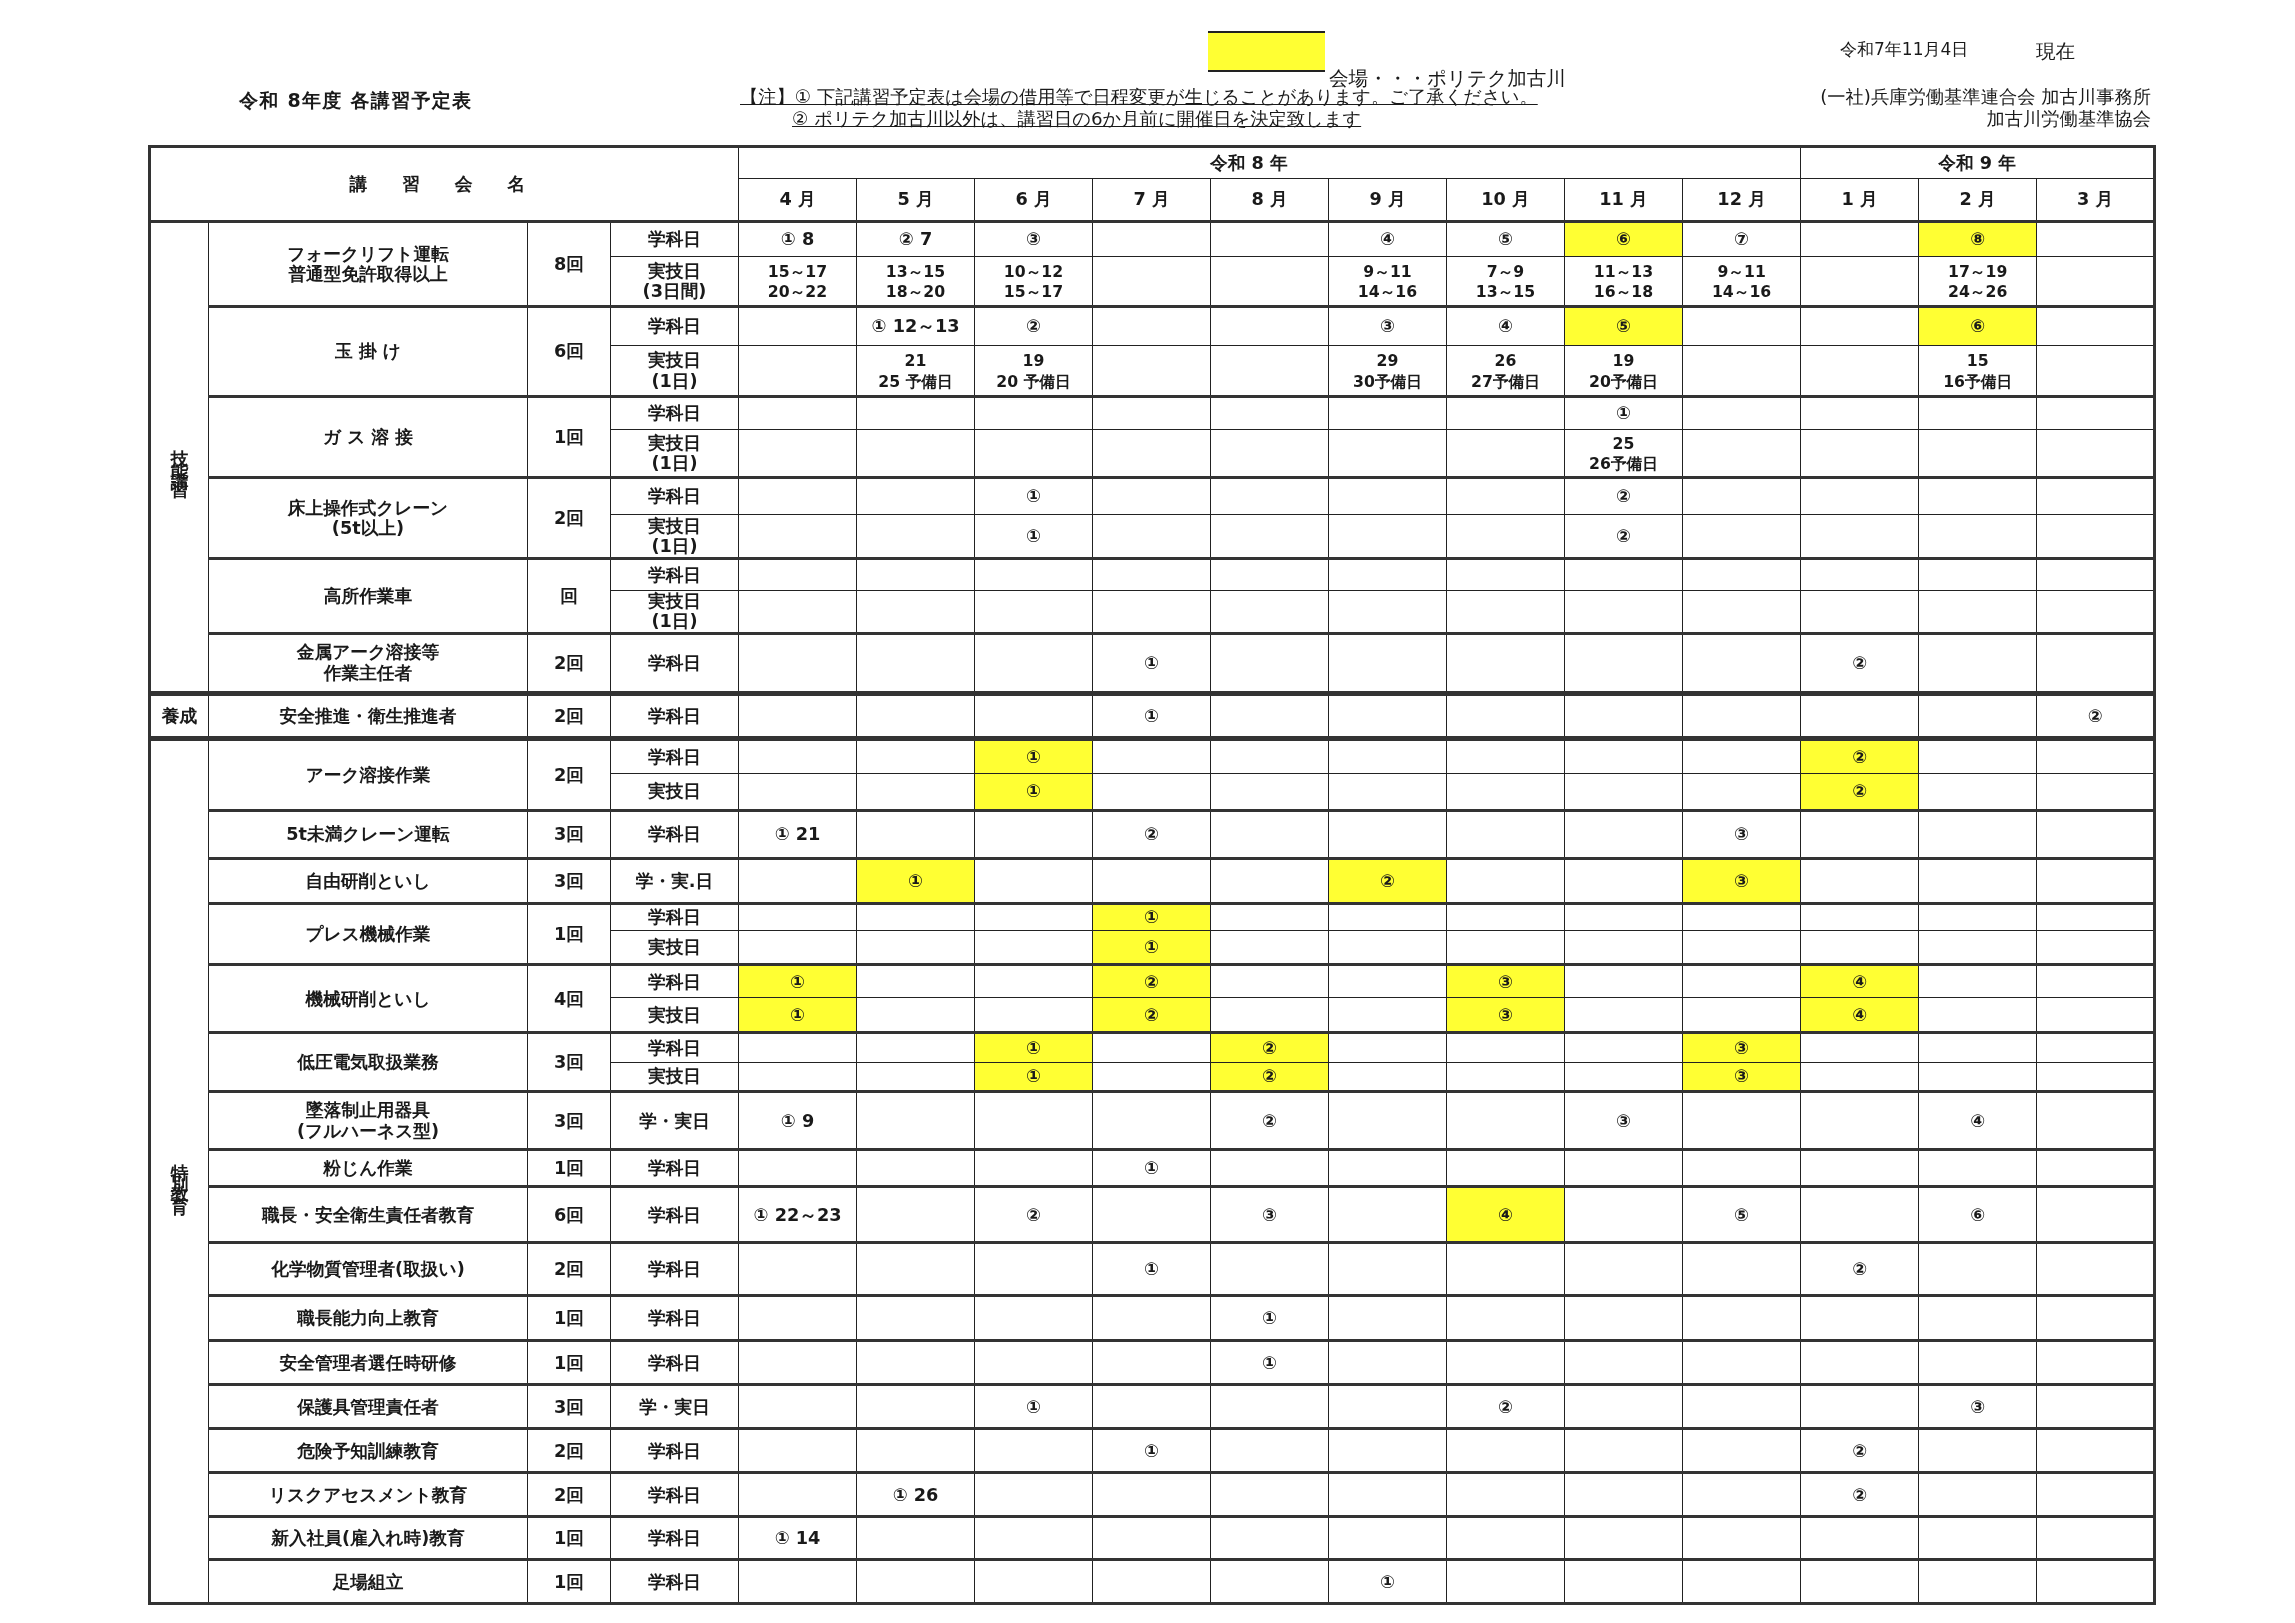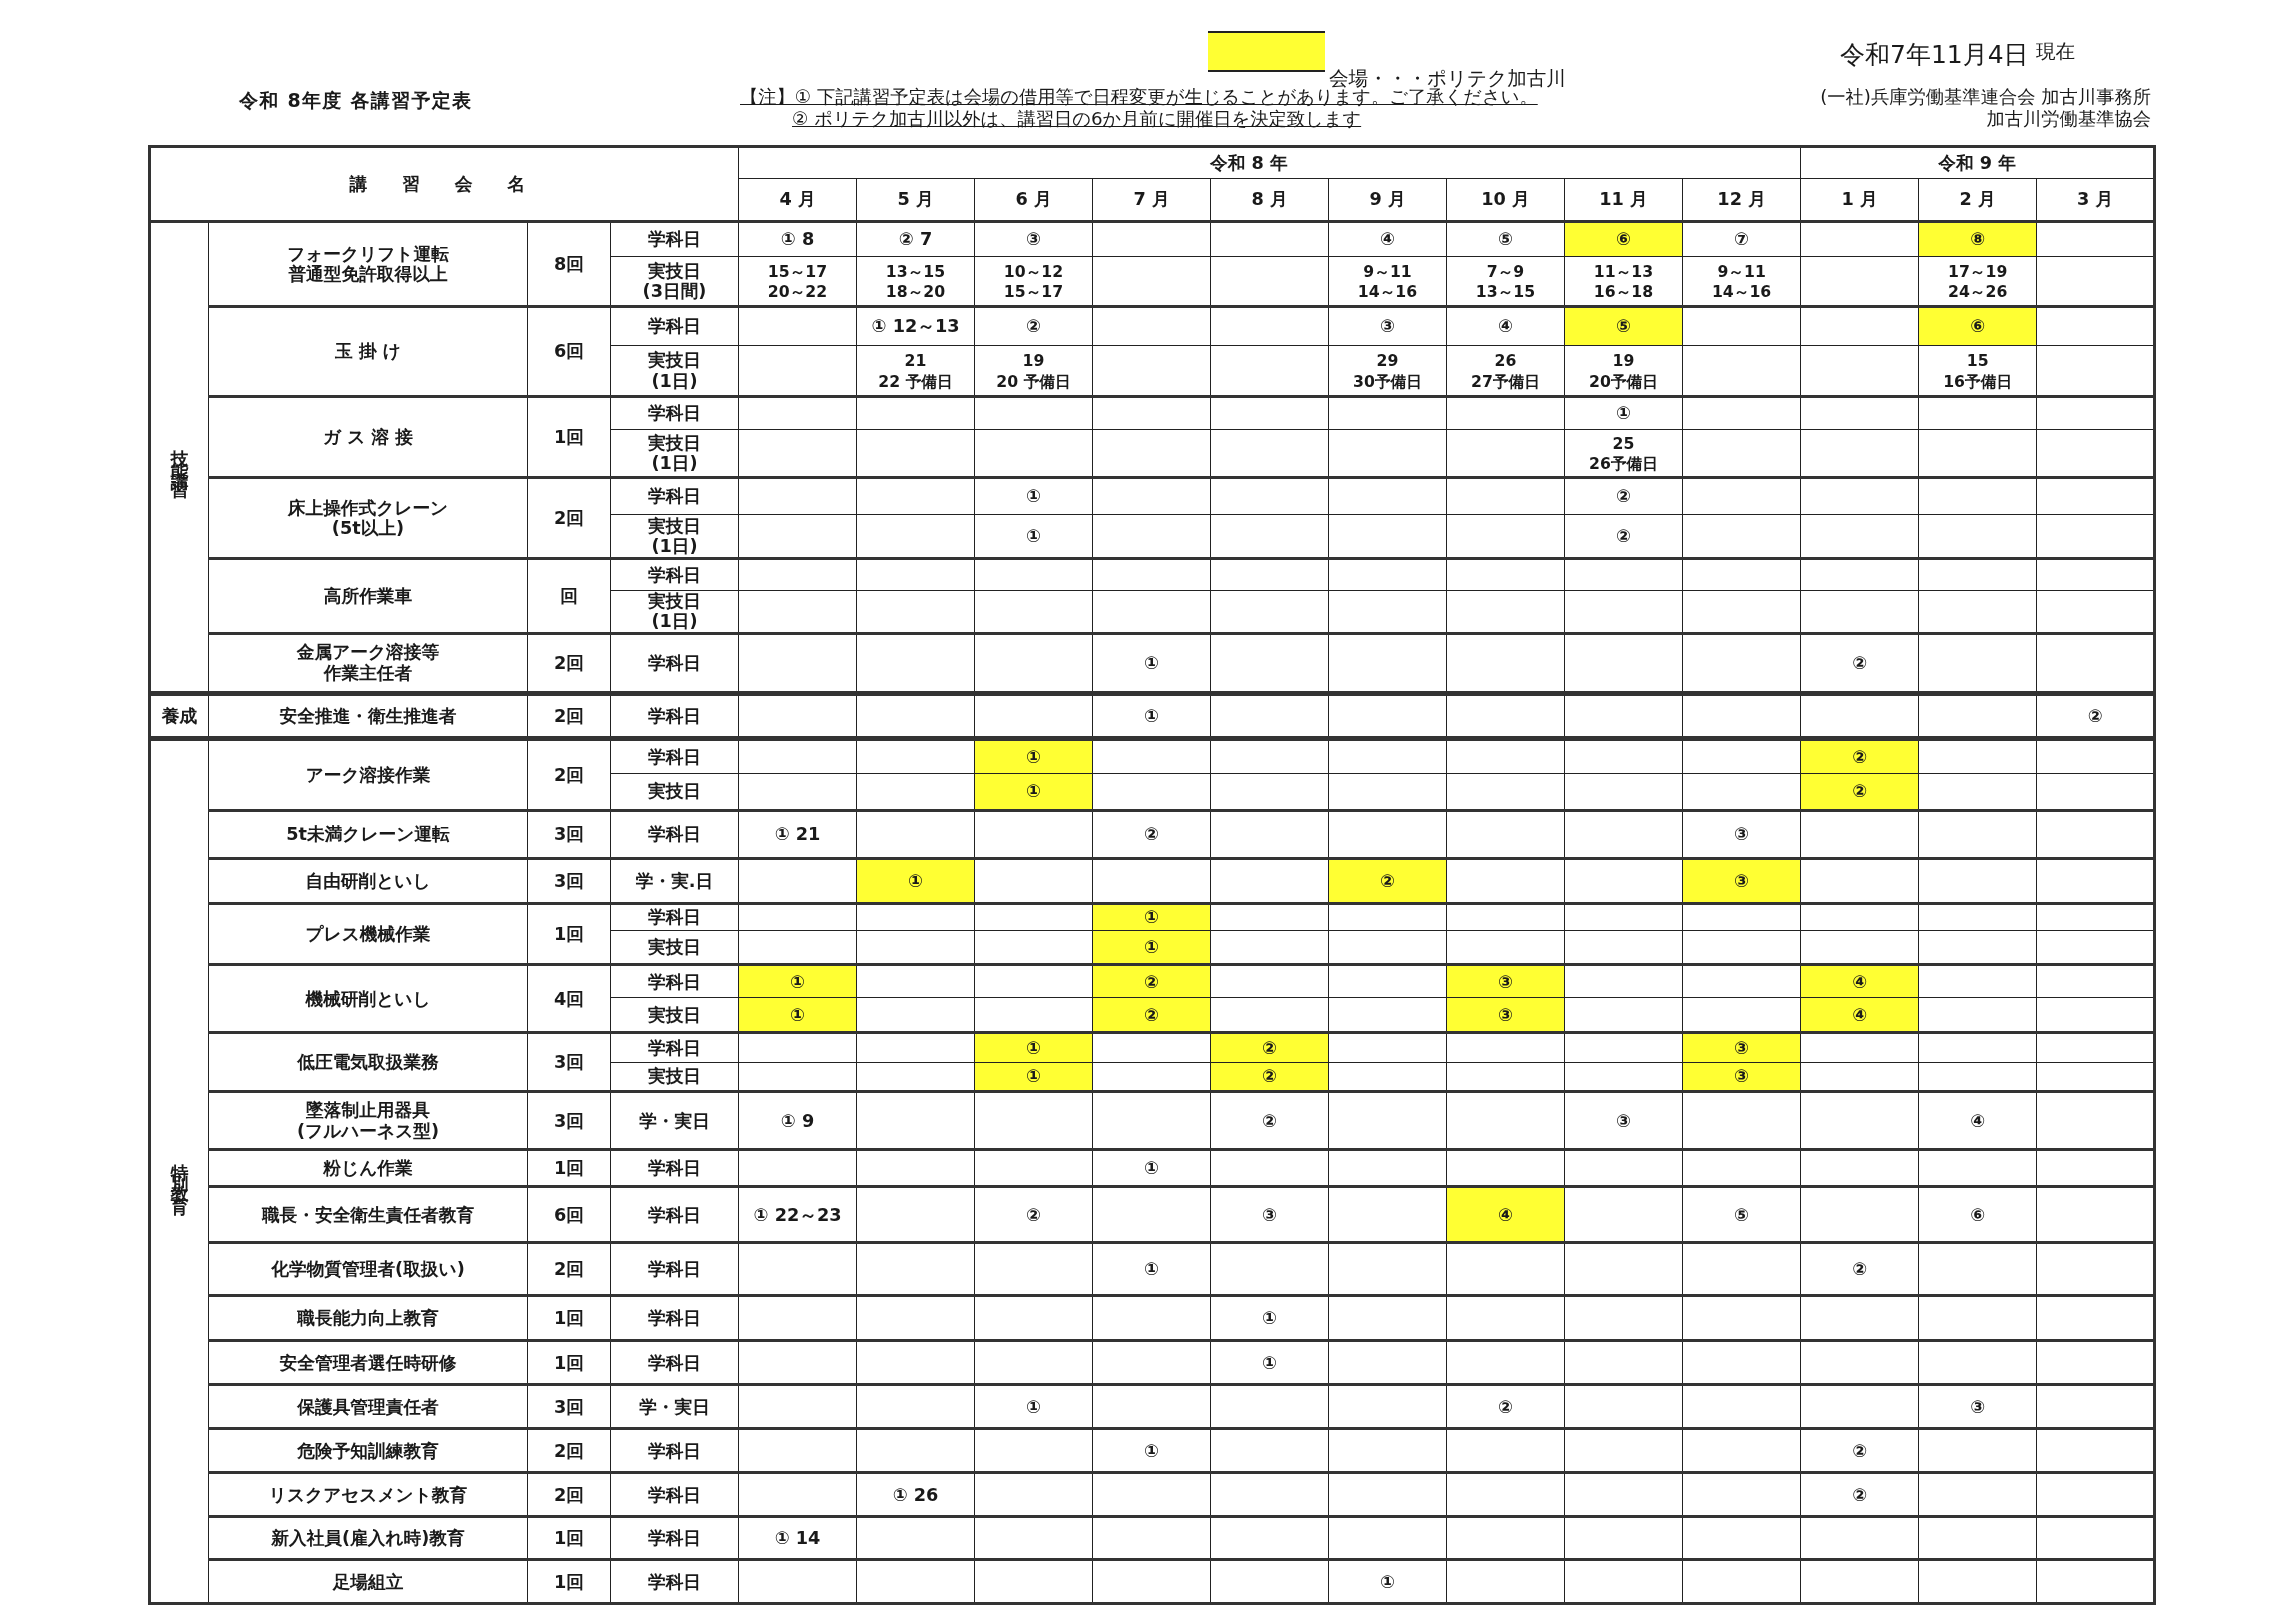--- a/index.html
+++ b/index.html
@@ -2,21 +2,21 @@
 <html style="font-size:10.5px"><head>
 <meta charset="utf-8">
 <style>
   html,body{margin:0;padding:0;background:#fff;}
   body{width:2295px;height:1624px;position:relative;overflow:hidden;
        font-family:"DejaVu Sans","Liberation Sans",sans-serif;color:#1a1a1a;}
   .abs{position:absolute;}
   .title{left:239px;top:88px;font-size:19px;font-weight:bold;letter-spacing:1.3px;}
   .legend-swatch{left:1208px;top:31px;width:117px;height:37px;background:#ffff33;border-top:2px solid #222;border-bottom:2px solid #222;}
   .legend-text{left:1329px;top:38px;font-size:19.6px;margin-top:27px;}
-  .date{left:1840px;top:38px;font-size:25px;}
+  .date{left:1840px;top:38px;font-size:17px;}
   .date-now{left:2036px;top:38px;font-size:19.6px;}
   .note{left:740px;font-size:18.3px;white-space:nowrap;text-decoration:underline;}
   .org{right:144px;font-size:18.3px;text-align:right;white-space:nowrap;}
   table.sched{position:absolute;left:148px;top:145px;width:2002px;height:1457px;
        border-collapse:collapse;table-layout:fixed;border:3.9px solid #333;}
   table.sched td{border:1.3px solid #222;text-align:center;vertical-align:middle;padding:0;
        font-size:17.7px;font-weight:bold;line-height:1.15;overflow:hidden;}
   table.sched tr.grp-top td{border-top:3.3px solid #333;}
   table.sched tr.sec-top td{border-top:5.2px solid #333;}
   td.sub{border-top:1px solid #666 !important;}
@@ -131,21 +131,21 @@
         <td class=""><span class=""></span></td>
         <td class=""><span class=""></span></td>
         <td class="hl"><span class="">⑥</span></td>
         <td class=""><span class=""></span></td>
       </tr>
       <tr style="height: 51px;">
         <td class="kind sub" style="white-space: pre-line;">実技日
 (1日)</td>
         <td class="sub"><span class=""></span></td>
         <td class="sub"><span class="cellv">21
-22 予備日</span></td>
+25 予備日</span></td>
         <td class="sub"><span class="cellv">19
 20 予備日</span></td>
         <td class="sub"><span class=""></span></td>
         <td class="sub"><span class=""></span></td>
         <td class="sub"><span class="cellv">29
 30予備日</span></td>
         <td class="sub"><span class="cellv">26
 27予備日</span></td>
         <td class="sub"><span class="cellv">19
 20予備日</span></td>

